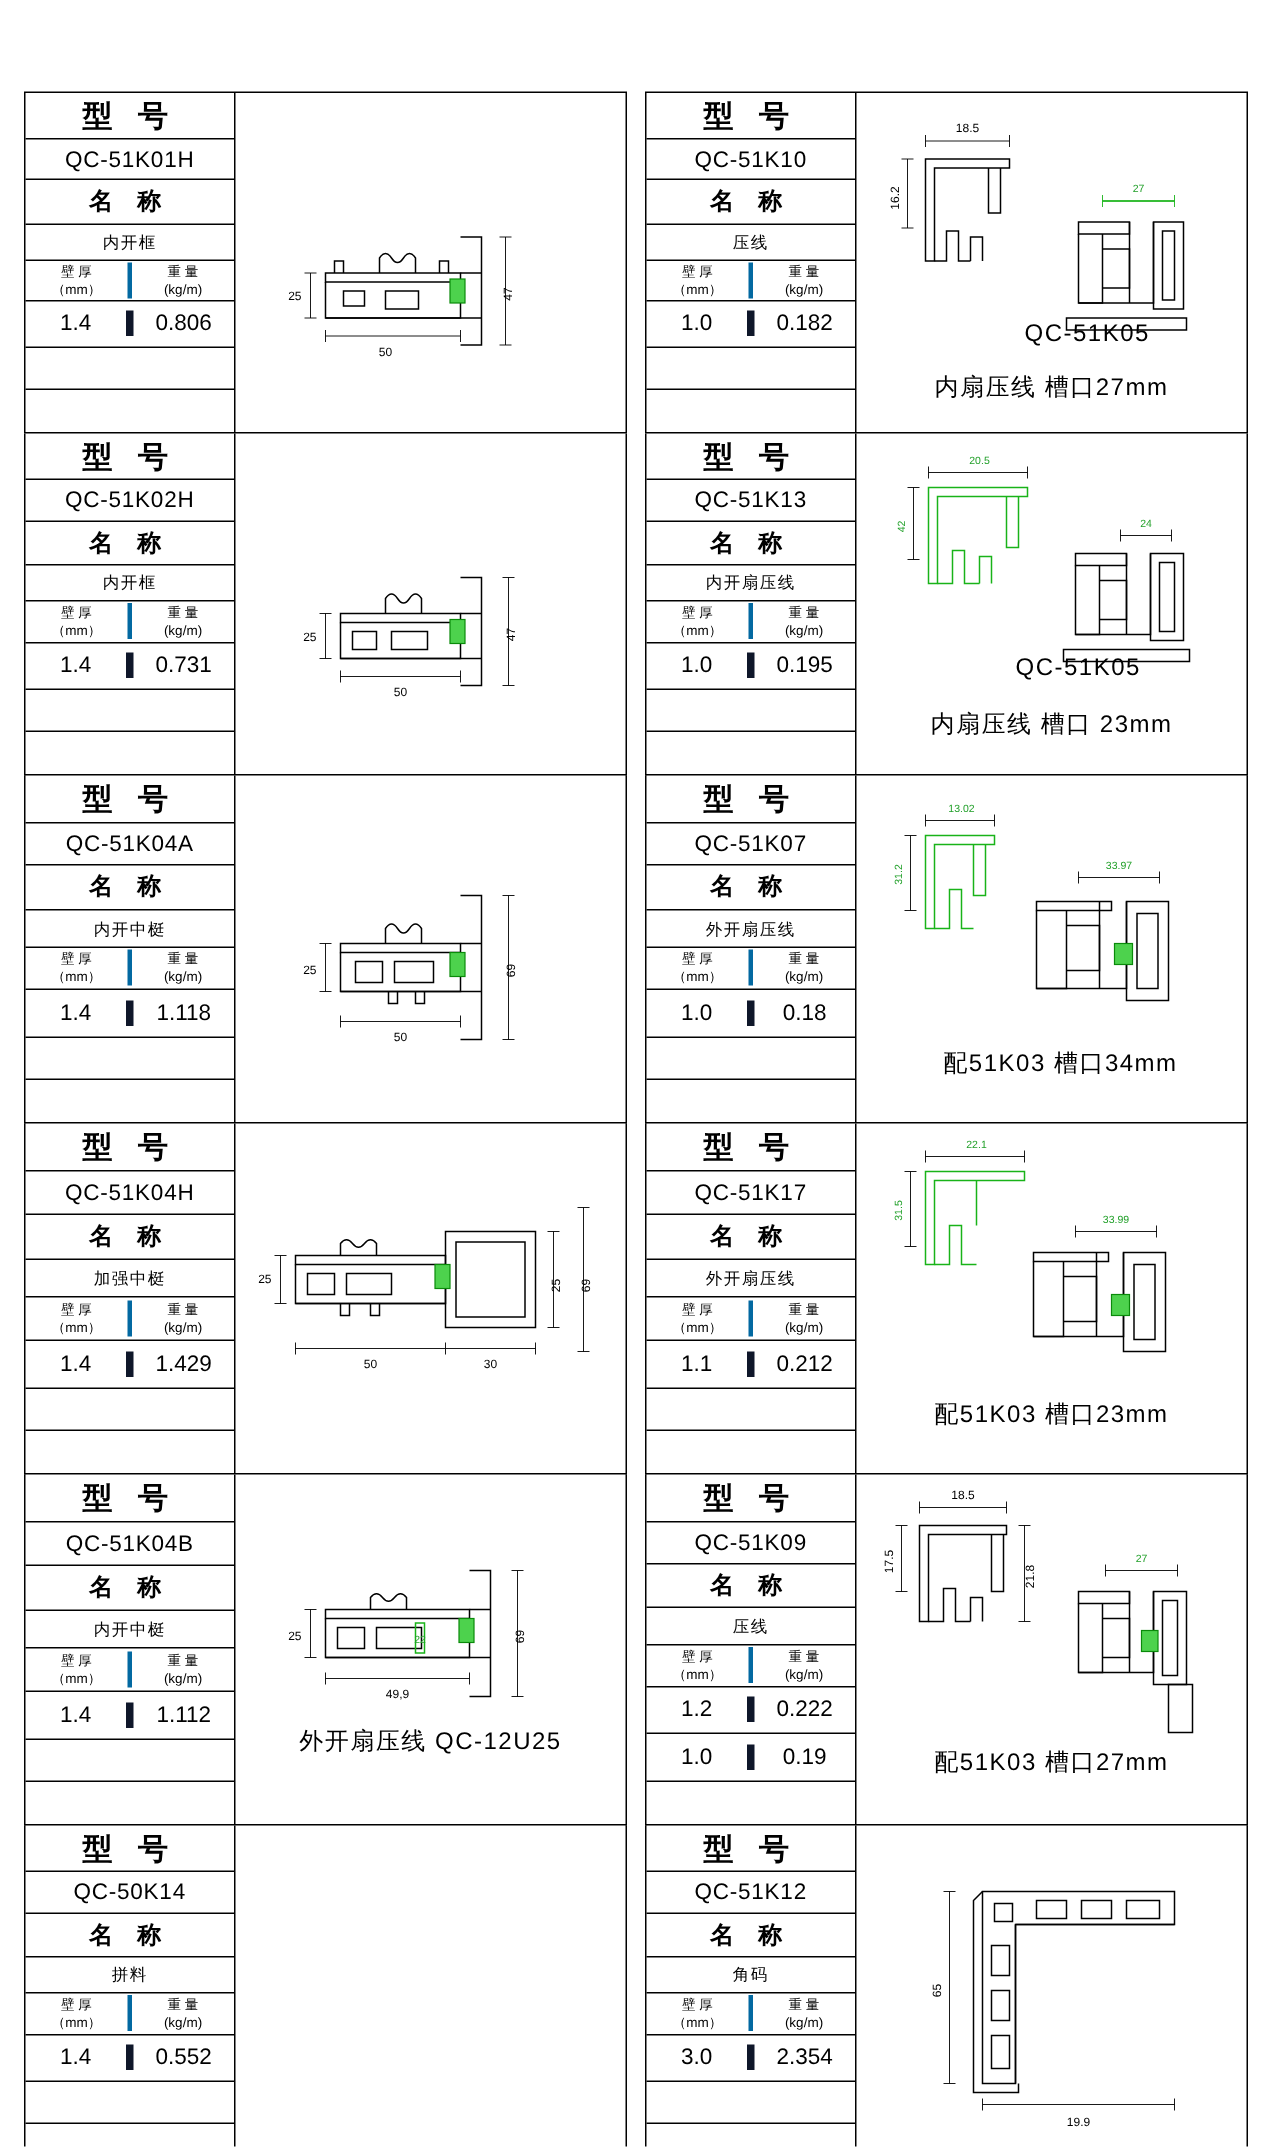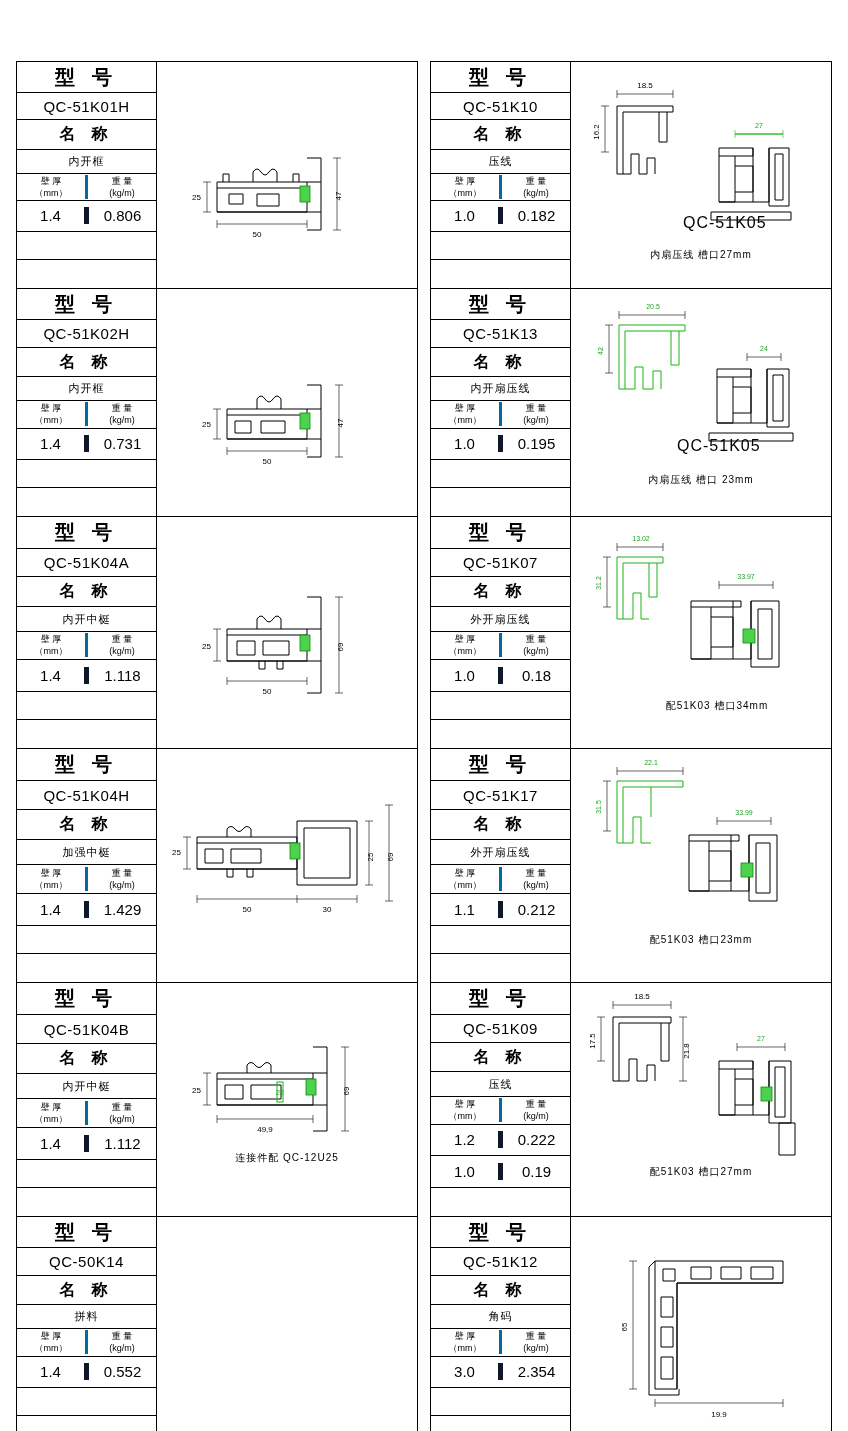--- a/index.html
+++ b/index.html
@@ -23,21 +23,21 @@
   .r-data{height:34px;display:flex;padding:0;}
   .r-data .d{flex:1;display:flex;align-items:center;justify-content:center;font-size:15px;}
   .r-data .d:first-child{border-right:5px solid #0f172a;}
   .r-blank{flex:1;min-height:28px;}
   .r-blank.split{display:flex;padding:0;}
   .r-blank.split .d{flex:1;}
   .r-blank.split .d:first-child{border-right:1px solid #000;}
   
   .draw{position:relative;flex:1;overflow:hidden;}
   .draw svg{position:absolute;left:0;top:0;}
-  .cap{position:absolute;width:100%;text-align:center;font-size:10px;letter-spacing:1px;}
+  .cap{position:absolute;width:100%;text-align:center;font-size:16px;letter-spacing:1px;}
   .bigcode{position:absolute;font-size:16px;letter-spacing:1px;}
   .dimtxt{font-size:8px;fill:#000;font-family:"Liberation Sans",sans-serif;}
   .gdim{font-size:7px;fill:#22a02a;font-family:"Liberation Sans",sans-serif;}
   .prof{fill:none;stroke:#000;stroke-width:1;}
   .gprof{fill:none;stroke:#19b319;stroke-width:1;}
   .gfill{fill:#4dd24d;stroke:#0a8a0a;stroke-width:.8;}
   .dim{stroke:#000;stroke-width:.6;fill:none;}
 </style>
 </head>
 <body>
@@ -345,21 +345,21 @@
                 <path d="M46 122 h8"></path>
             <path d="M188 64 v84"></path>
                 <path d="M184 64 h8"></path>
                 <path d="M184 148 h8"></path>
           </g>
           <text class="dimtxt" x="108" y="149" text-anchor="middle">49,9</text>
           <text class="dimtxt" x="44" y="110" text-anchor="end">25</text>
           <text class="dimtxt" x="192" y="108" transform="rotate(-90 192 108)" text-anchor="middle">69</text>
           <text class="gdim" x="123" y="112" text-anchor="middle">22</text>
         </svg>
-        <div class="cap" style="left:0;top:168px">连接件配 QC-12U25</div>
+        <div class="cap" style="left:0;top:168px">外开扇压线 QC-12U25</div>
       </div>
     </div>
 
     <div class="card" style="height:228px">
       <div class="info">
         <div class="row r-title">型  号</div>
         <div class="row r-code">QC-50K14</div>
         <div class="row r-name">名  称</div>
         <div class="row r-desc">拼料</div>
         <div class="row r-head">
@@ -579,21 +579,21 @@
           <path class="prof" d="M180 84 h28 v66 h-28 z"></path>
           <path class="prof" d="M187 92 h14 v50 h-14 z"></path>
           <rect class="gfill" x="172" y="112" width="12" height="14"></rect>
           <g class="dim" stroke="#19b319">
             <path d="M148 68 h54"></path>
                 <path d="M148 64 v8"></path>
                 <path d="M202 64 v8"></path>
           </g>
           <text class="gdim" x="175" y="62" text-anchor="middle">33.97</text>
         </svg>
-        <div class="cap" style="left:16px;top:182px">配51K03  槽口34mm</div>
+        <div class="cap" style="left:6px;top:182px">配51K03  槽口34mm</div>
       </div>
     </div>
 
     <div class="card" style="height:234px">
       <div class="info">
         <div class="row r-title">型  号</div>
         <div class="row r-code">QC-51K17</div>
         <div class="row r-name">名  称</div>
         <div class="row r-desc">外开扇压线</div>
         <div class="row r-head">

